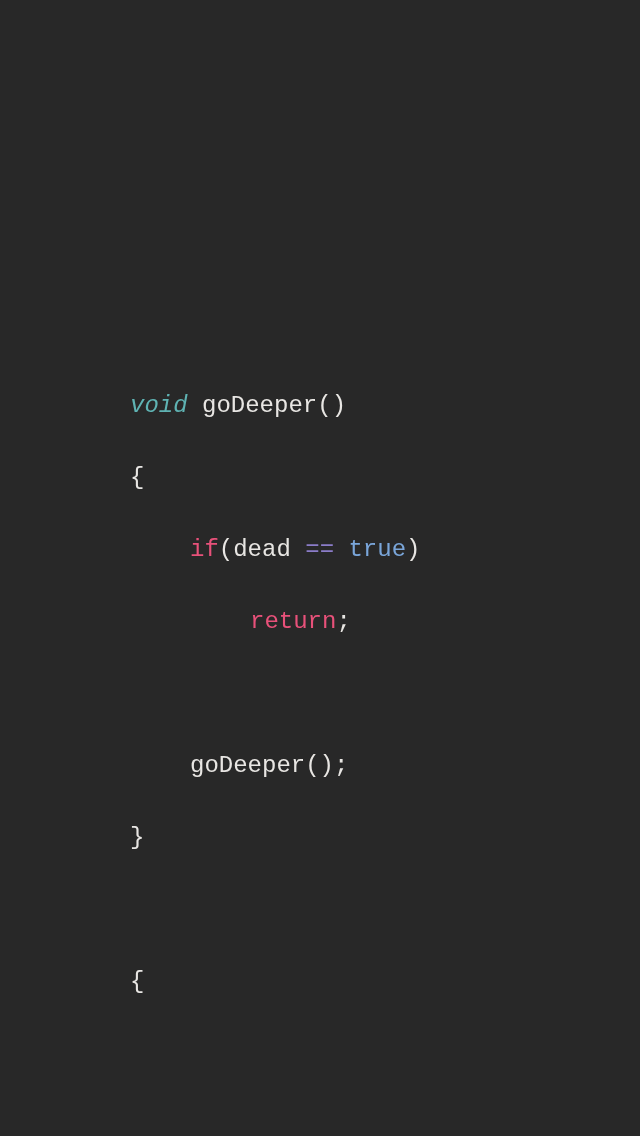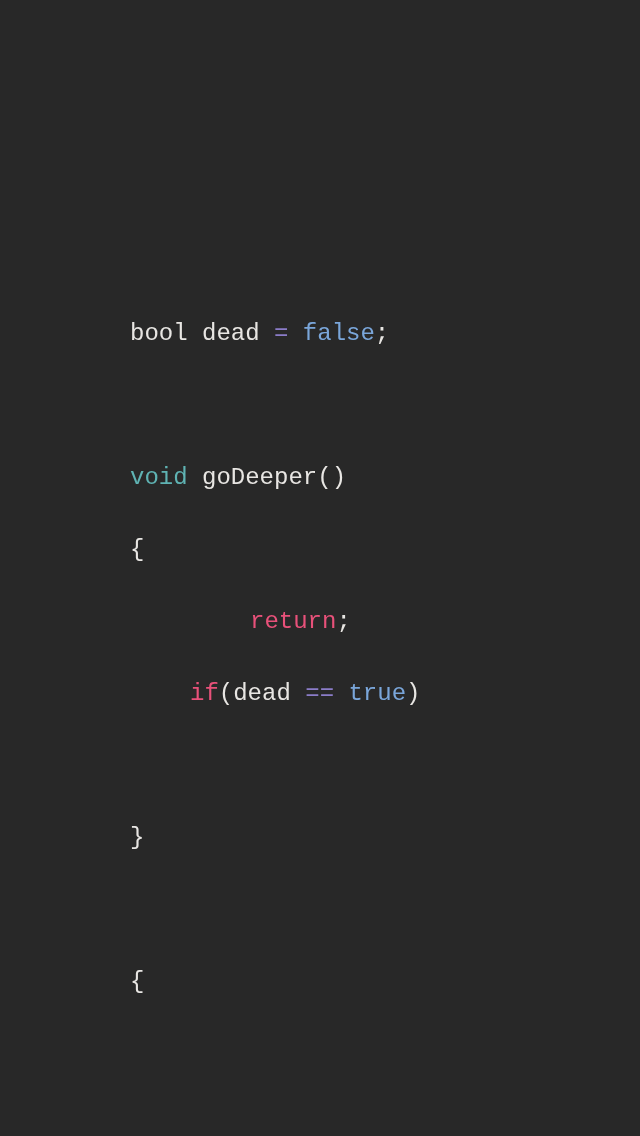--- a/index.html
+++ b/index.html
@@ -20,20 +20,21 @@
     .code-container {
       padding-top: 280px;
       padding-left: 130px;
       white-space: pre;
     }
     .type-keyword {
       color: #e8e6e3;
     }
     .type-void-int {
       color: #5fb3b3;
+      font-style: italic;
     }
     .identifier {
       color: #e8e6e3;
     }
     .operator {
       color: #8b7cc8;
     }
     .boolean {
       color: #7aa6da;
     }
@@ -58,25 +59,25 @@
     }
     .blank-line {
       display: block;
       height: 36px;
     }
   </style>
 </head>
 <body>
 
 <div class="code-container">
-<span class="code-line"><span class="type-keyword">bool</span><span class="identifier"> dead </span><span class="operator">=</span><span class="boolean"> false</span><span class="punct">;</span></span>
 <span class="blank-line"></span>
 <span class="code-line"><span class="type-void-int">void</span><span class="identifier"> goDeeper</span><span class="punct">()</span></span>
 <span class="code-line"><span class="punct">{</span></span>
+<span class="code-line indent2"><span class="keyword-if">if</span><span class="punct">(</span><span class="identifier">dead </span><span class="operator">==</span><span class="boolean"> true</span><span class="punct">)</span></span>
 <span class="code-line indent3"><span class="keyword-return">return</span><span class="punct">;</span></span>
-<span class="code-line indent2"><span class="keyword-if">if</span><span class="punct">(</span><span class="identifier">dead </span><span class="operator">==</span><span class="boolean"> true</span><span class="punct">)</span></span>
 <span class="blank-line"></span>
+<span class="code-line indent2"><span class="identifier">goDeeper();</span></span>
 <span class="code-line"><span class="punct">}</span></span>
 <span class="blank-line"></span>
 <span class="code-line"><span class="punct">{</span></span>
 
 
 </div>
 
 </body></html>

